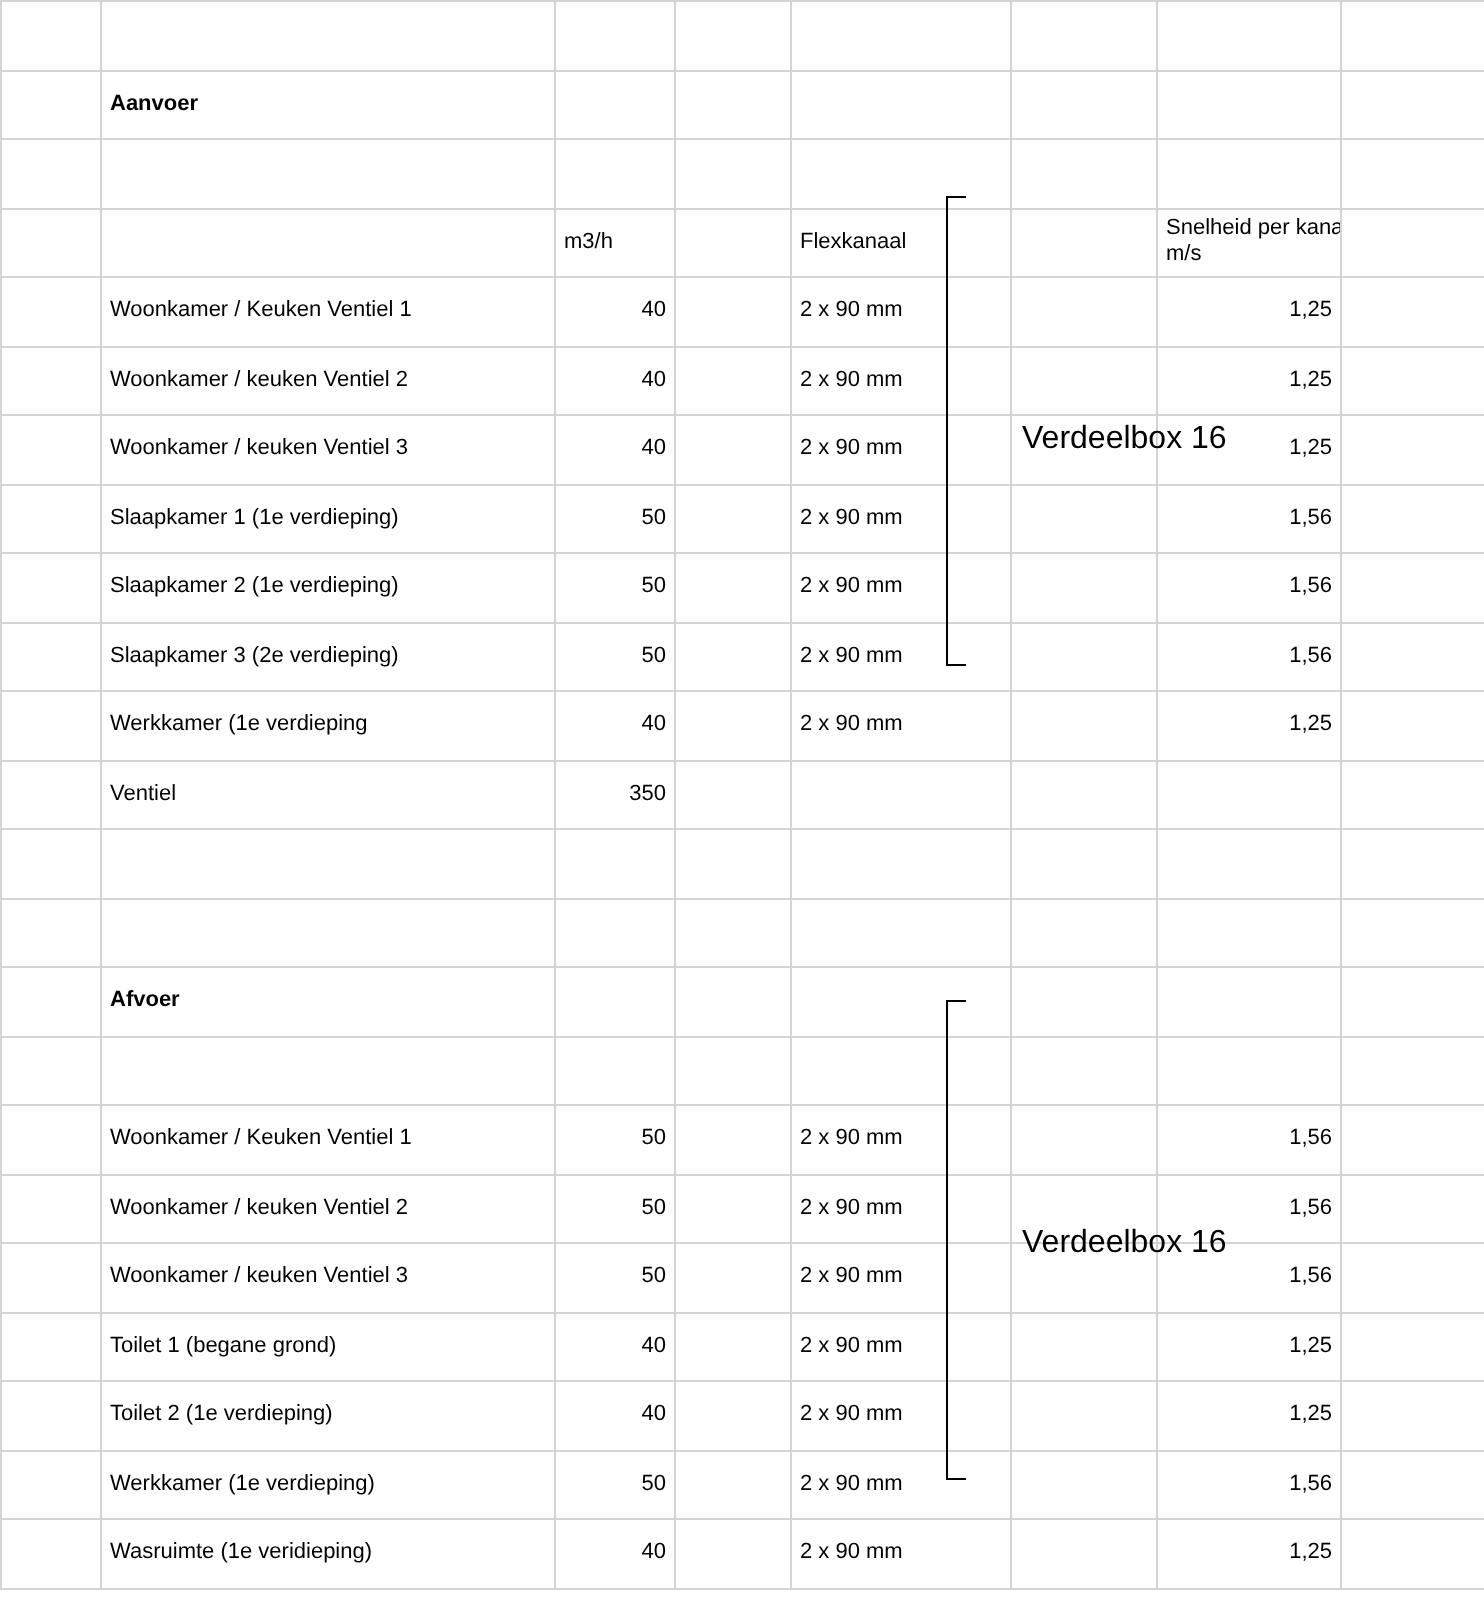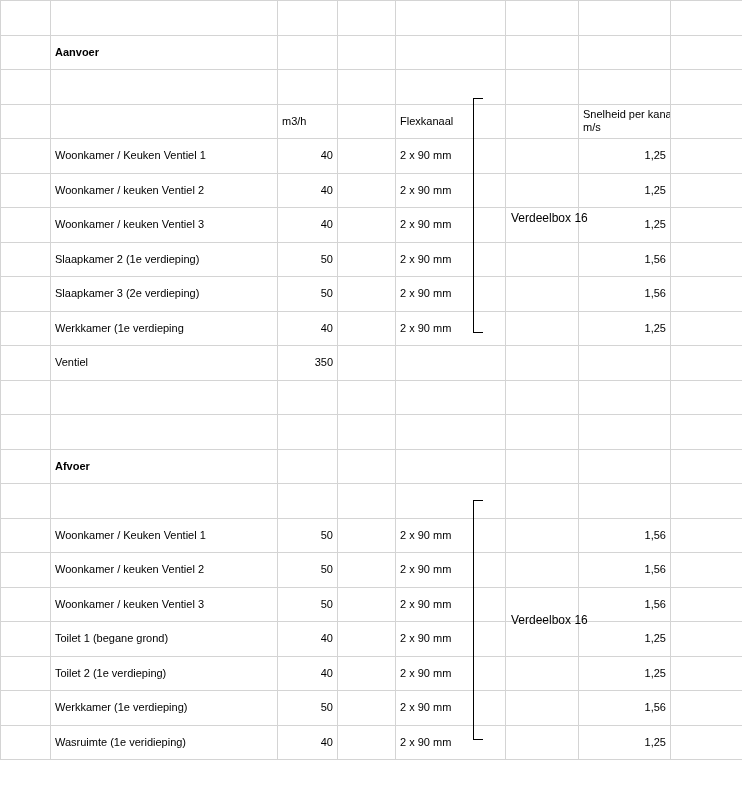--- a/index.html
+++ b/index.html
@@ -53,21 +53,21 @@
   
   .bracket {
     position: absolute;
     border-left: 1px solid #000;
     border-top: 1px solid #000;
     border-bottom: 1px solid #000;
     width: 9px;
   }
   .bracket-label {
     position: absolute;
-    font-size: 12px;
+    font-size: 16px;
     white-space: nowrap;
     text-align: center;
   }
 </style>
 </head>
 <body>
 
 <div id="sheet">
 
   <table class="grid">
@@ -152,20 +152,30 @@
         <td>Woonkamer / keuken Ventiel 3</td>
         <td class="right">40</td>
         <td></td>
         <td>2 x 90 mm</td>
         <td></td>
         <td class="right">1,25</td>
         <td></td>
       </tr>
       <tr>
         <td></td>
+        <td>Slaapkamer 1 (1e verdieping)</td>
+        <td class="right">50</td>
+        <td></td>
+        <td>2 x 90 mm</td>
+        <td></td>
+        <td class="right">1,56</td>
+        <td></td>
+      </tr>
+      <tr>
+        <td></td>
         <td>Slaapkamer 2 (1e verdieping)</td>
         <td class="right">50</td>
         <td></td>
         <td>2 x 90 mm</td>
         <td></td>
         <td class="right">1,56</td>
         <td></td>
       </tr>
       <tr>
         <td></td>

